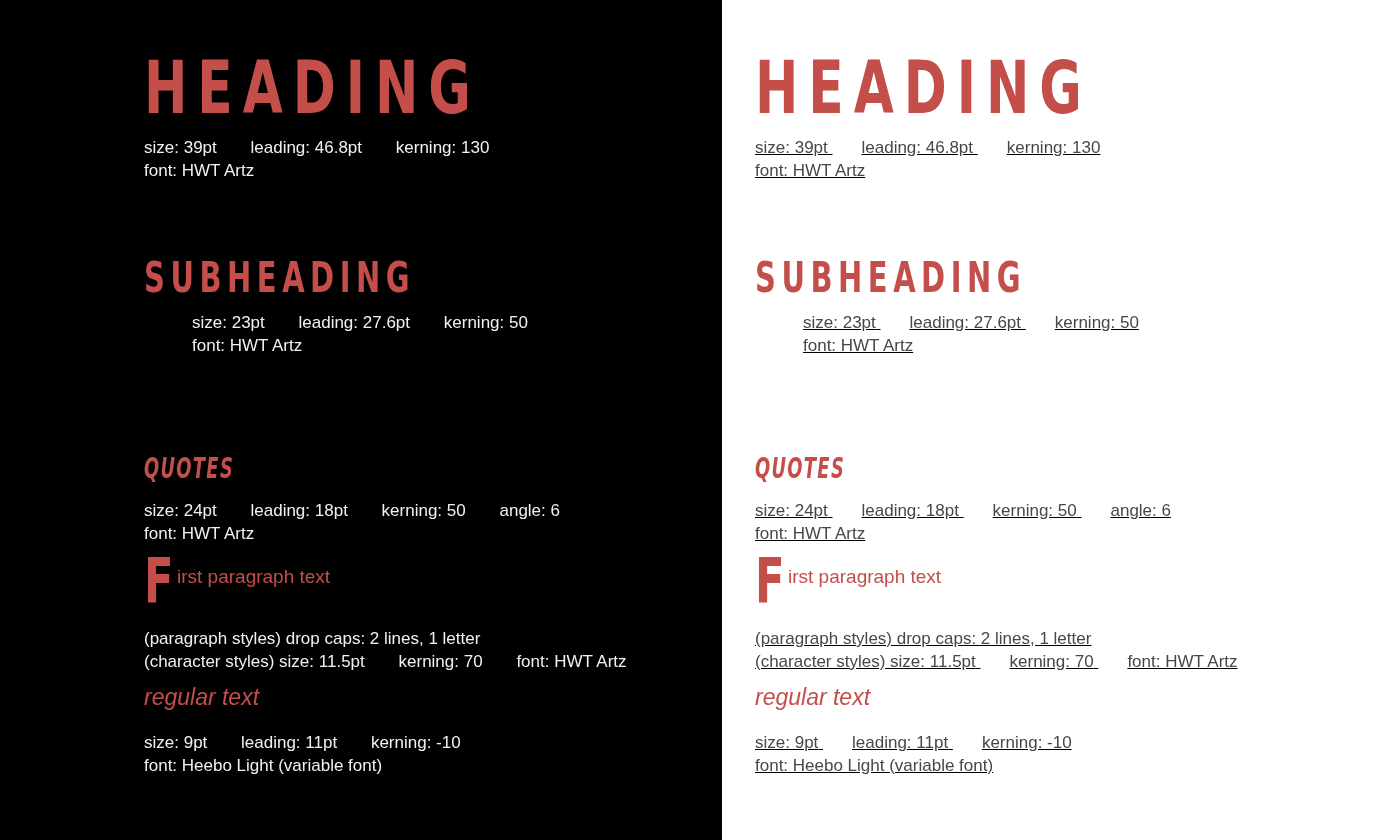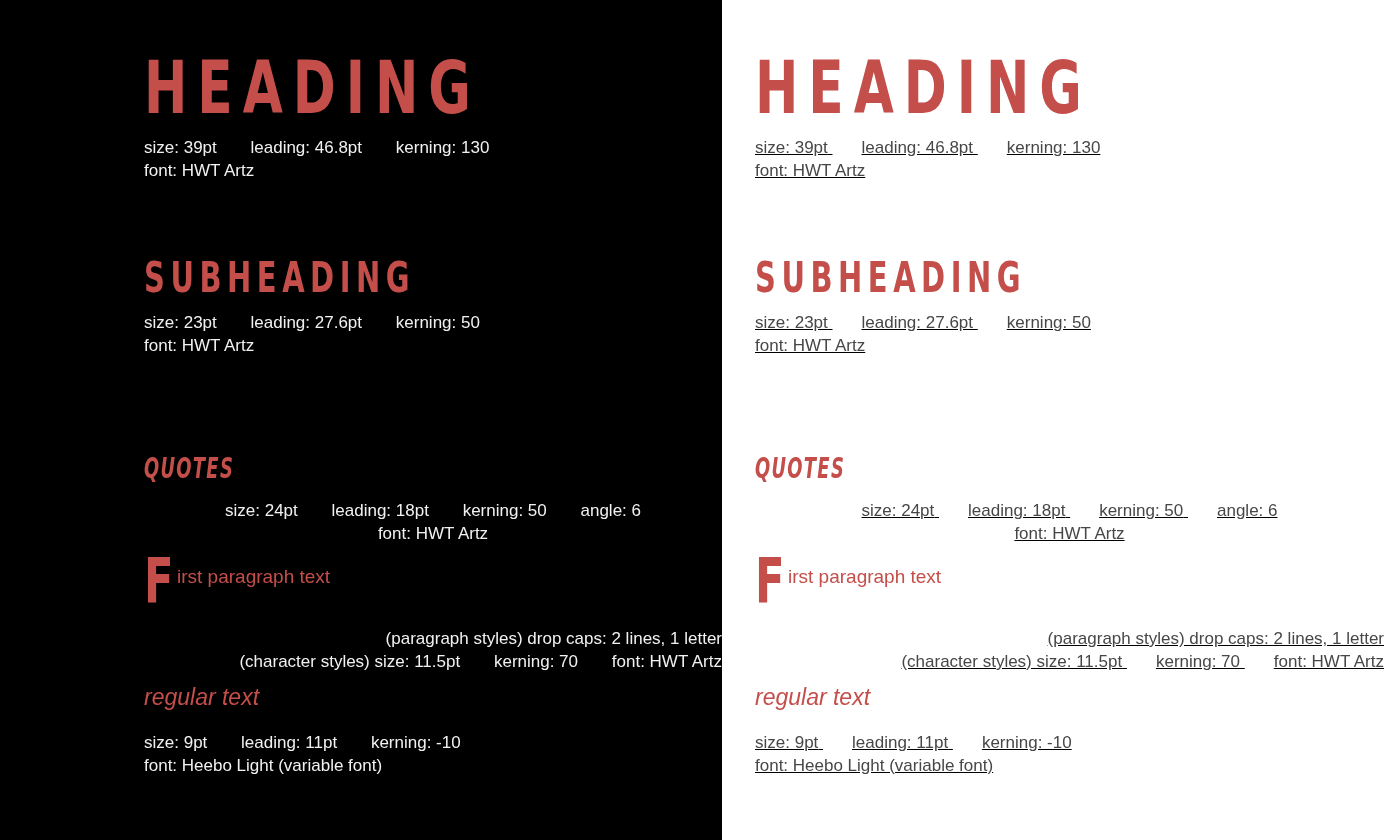--- a/index.html
+++ b/index.html
@@ -73,23 +73,23 @@
   .specs .row {
     font-size: 17px;
     line-height: 23px;
     white-space: nowrap;
   }
   .panel.dark  .specs .row { color: var(--text-on-dark); }
   .panel.light .specs .row { color: var(--text-on-light); }
   .specs .seg + .seg { margin-left: 29px; }
 
   .specs.s1 { top: 136px; }
-  .specs.s2 { top: 311px; }
-  .specs.s3 { top: 499px; text-align: center; }
-  .specs.s4 { top: 627px; text-align: right; }
+  .specs.s2 { top: 311px; margin-left: 48px; }
+  .specs.s3 { top: 499px; }
+  .specs.s4 { top: 627px; }
   .specs.s5 { top: 731px; }
 
   
   .firstpara {
     position: absolute;
     top: 558px;
     left: 0;
     display: flex;
     align-items: flex-start;
   }

